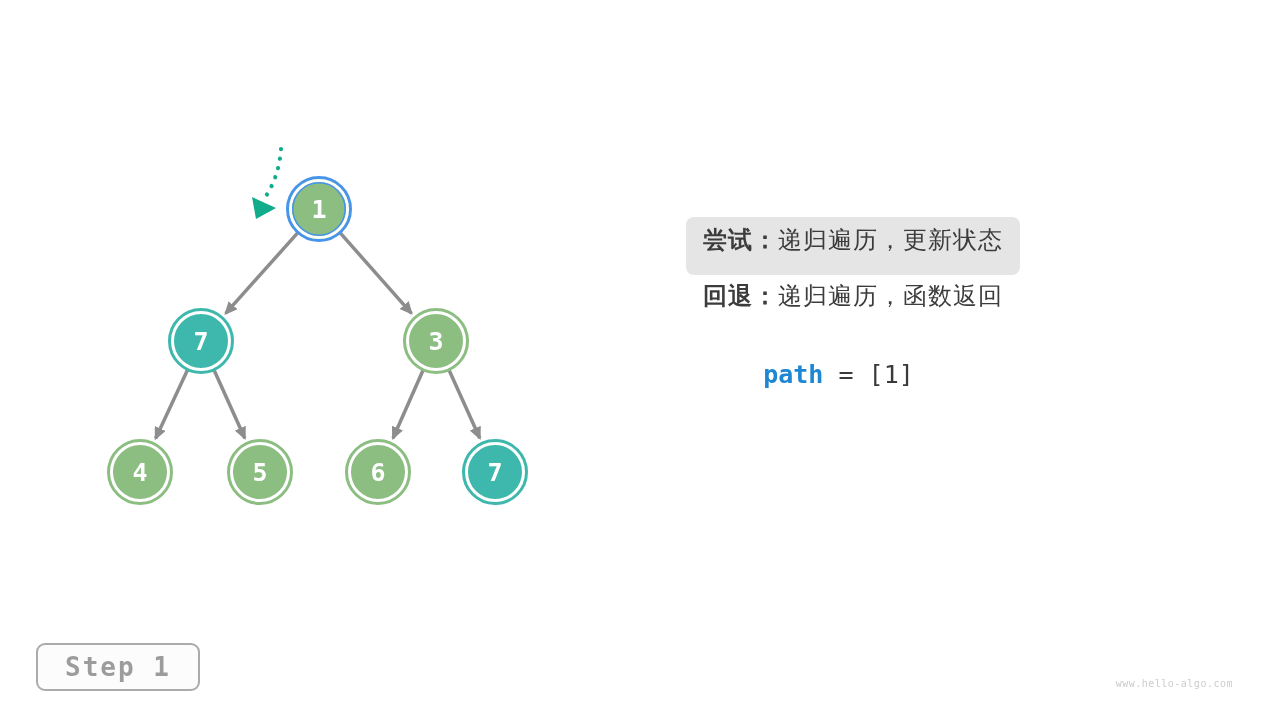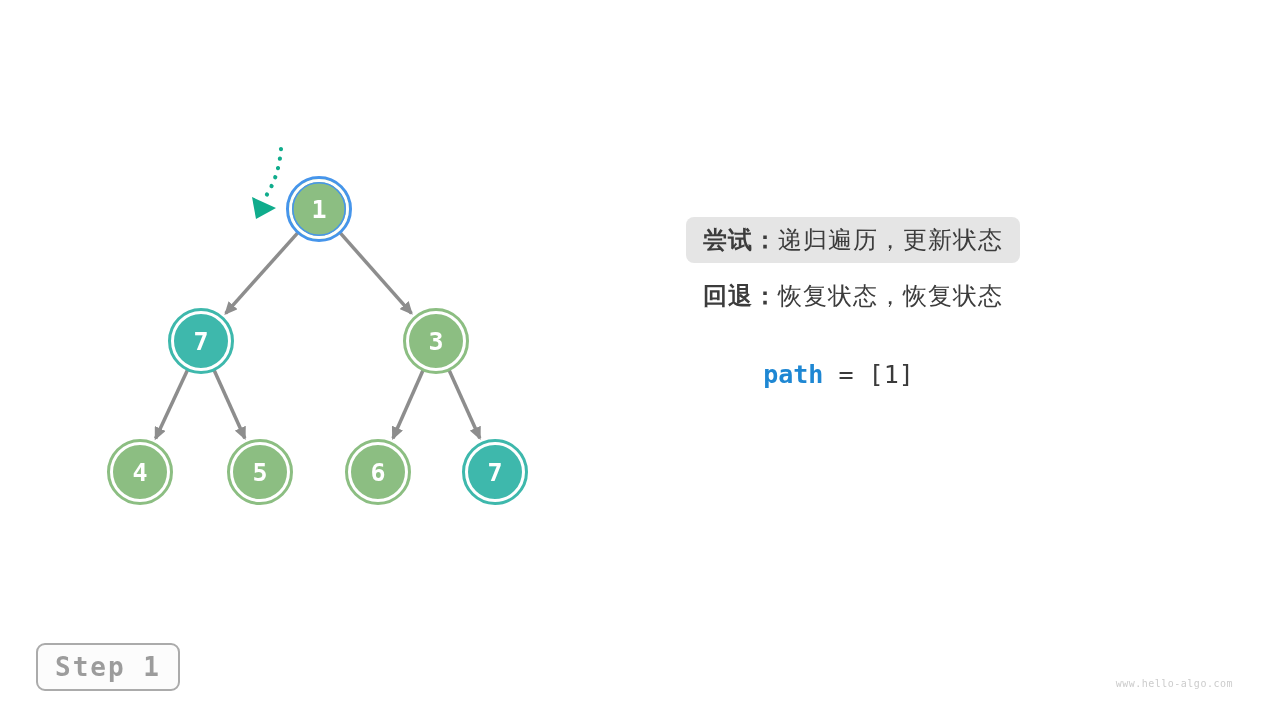--- a/index.html
+++ b/index.html
@@ -7,33 +7,33 @@
     position:relative;width:1280px;height:720px;background:#ffffff;
     font-family:"Liberation Sans", sans-serif;overflow:hidden;
   }
   .tree-svg{position:absolute;left:0;top:0;}
   .annot{
     position:absolute;color:#3c3c3c;font-size:24px;letter-spacing:1px;
     white-space:nowrap;font-weight:500;
   }
   .annot .b{font-weight:bold;}
   .pill{
-    left:686px;top:217px;height:46px;line-height:46px;
+    left:686px;top:217px;height:58px;line-height:46px;
     background:#e5e5e5;border-radius:8px;padding:0 17px;
   }
   .back-line{left:703px;top:280px;}
   .code{
     position:absolute;font-family:"DejaVu Sans Mono","Liberation Mono",monospace;
     font-size:25px;color:#3a3a3a;white-space:pre;font-weight:500;
   }
   .code .vn{font-weight:bold;}
   .path-line{left:703px;top:331px;}
   .res-line{left:703px;top:449px;}
   .step-box{
-    position:absolute;left:36px;top:643px;width:144px;height:48px;
+    position:absolute;left:36px;top:643px;width:164px;height:48px;
     box-sizing:border-box;border:2px solid #ababab;border-radius:9px;background:#fcfcfc;
     display:flex;align-items:center;justify-content:center;
     font-family:"DejaVu Sans Mono","Liberation Mono",monospace;
     font-weight:bold;font-size:26px;letter-spacing:2px;color:#9c9c9c;
   }
   .watermark{
     position:absolute;right:47px;top:678px;
     font-family:"DejaVu Sans Mono","Liberation Mono",monospace;
     font-size:10px;color:#cccccc;letter-spacing:0.5px;
   }
@@ -93,21 +93,21 @@
         <circle cx="495" cy="472" r="28.5" fill="none" stroke="#ffffff" stroke-width="3"></circle>
         <text x="495" y="481" text-anchor="middle" fill="#ffffff" font-size="25" font-weight="bold" font-family="&quot;DejaVu Sans Mono&quot;,&quot;Liberation Mono&quot;,monospace">7</text>
       </g>
     </svg>
 
   <div class="annot pill">
     <span class="b">尝试：</span><span>递归遍历，更新状态</span>
   </div>
 
   <div class="annot back-line">
-    <span class="b">回退：</span><span>恢复状态，恢复状态</span>
+    <span class="b">回退：</span><span>递归遍历，函数返回</span>
   </div>
 
   <div class="code path-line">
     <span class="vn" style="color: rgb(30, 135, 211);">path</span><span> = [1]</span>
   </div>
 
 
   <div class="step-box">
     <span>Step 1</span>
   </div>

